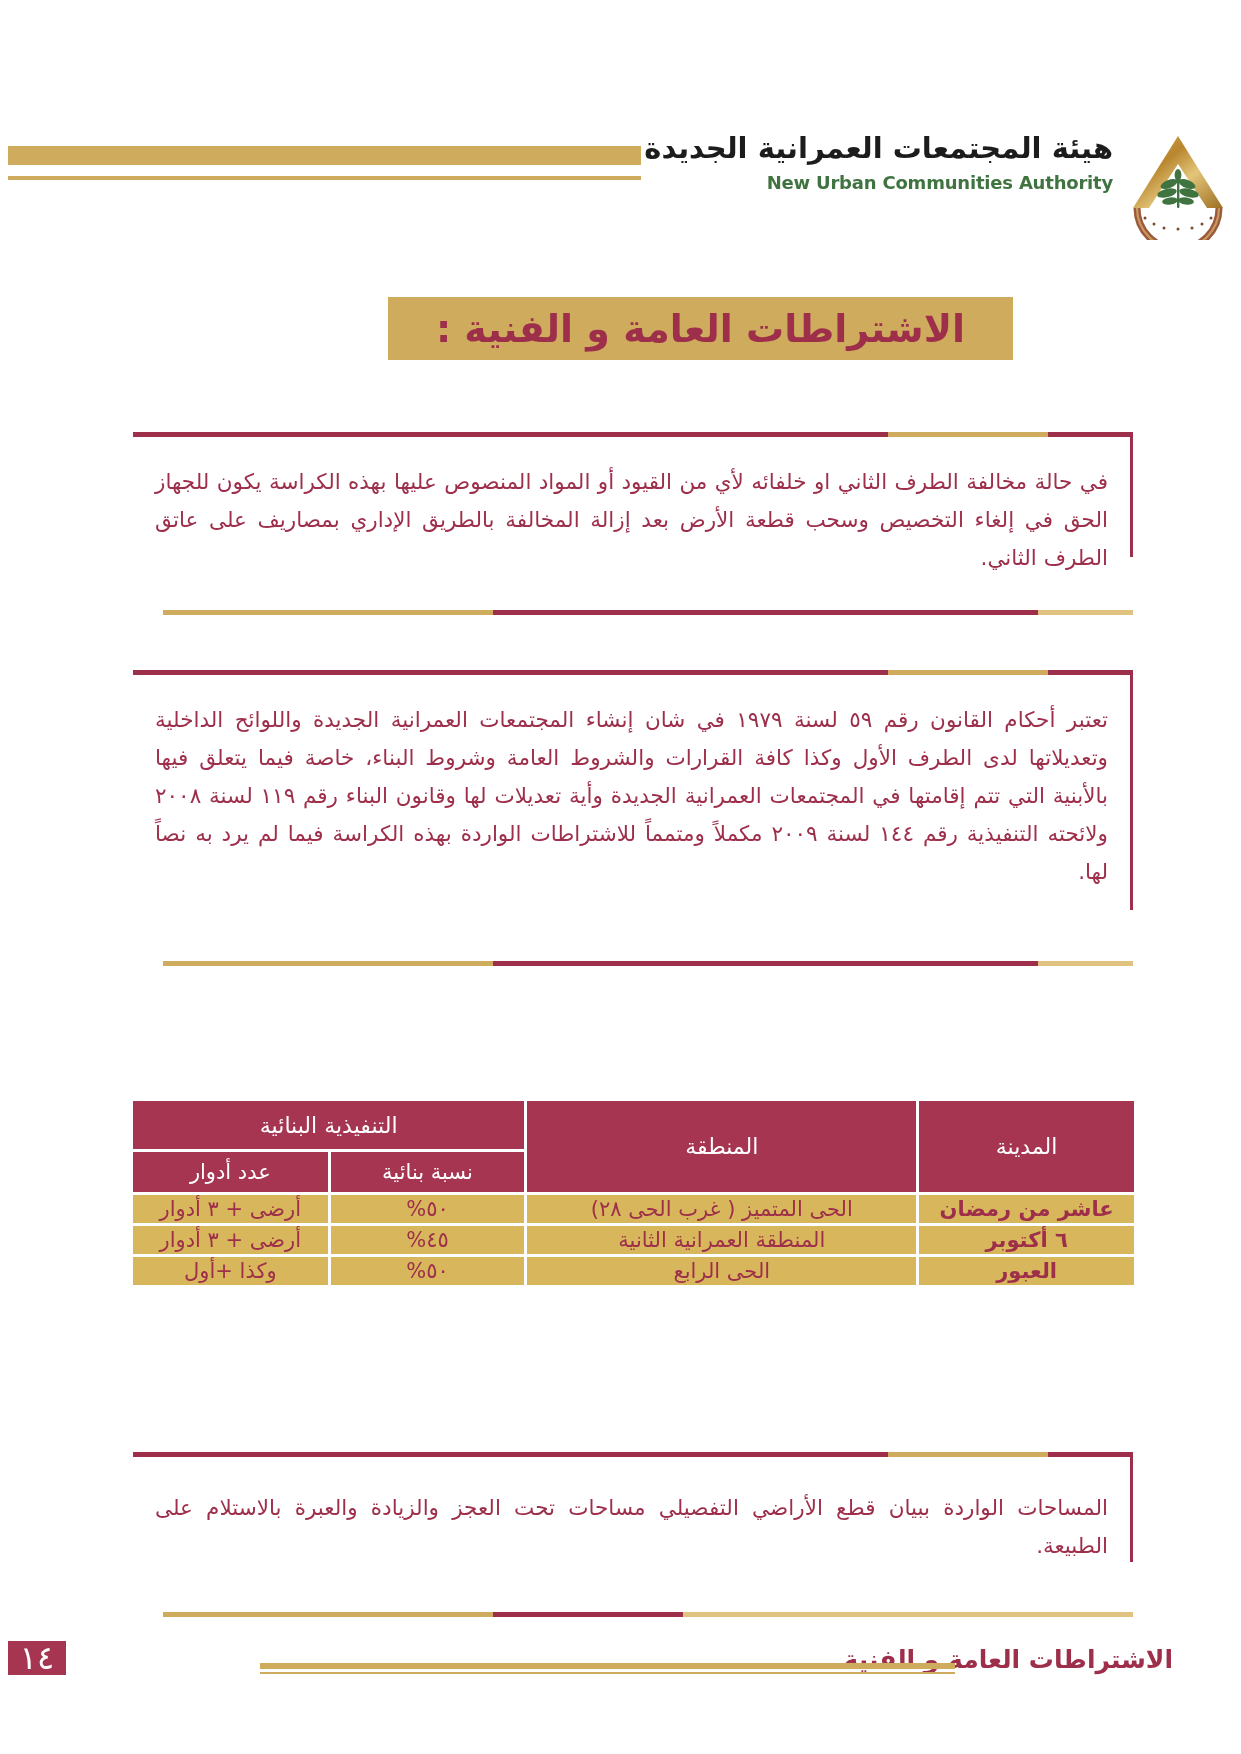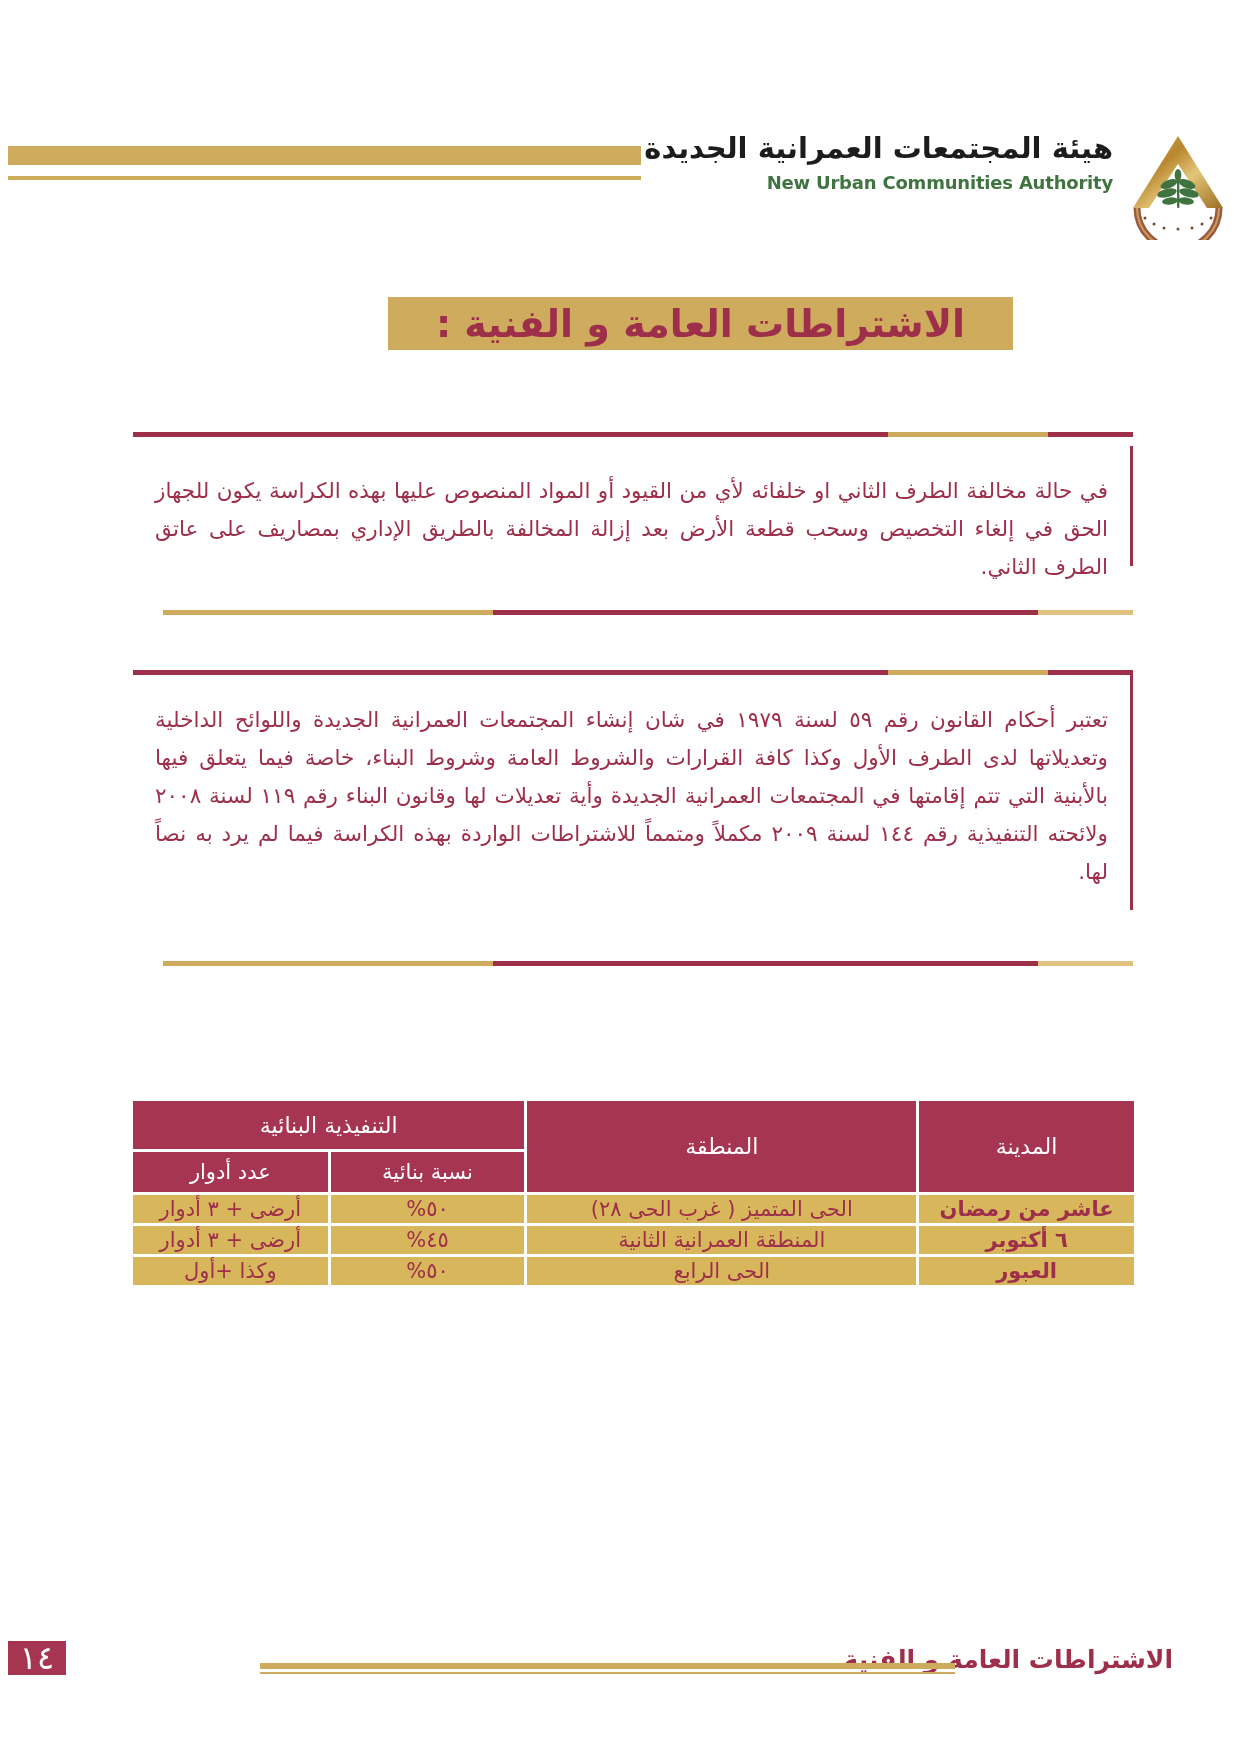--- a/index.html
+++ b/index.html
@@ -79,21 +79,21 @@
     height: 120px;
   }
   .logo svg { display: block; }
 
   
   .title-banner {
     position: absolute;
     top: 297px;
     left: 388px;
     width: 625px;
-    height: 53px;
+    height: 63px;
     background: #cfab5e;
     display: flex;
     align-items: center;
     justify-content: center;
   }
   .title-banner span {
     font-size: 38px;
     font-weight: bold;
     color: #9e2f4b;
     letter-spacing: 1.5px;
@@ -264,21 +264,21 @@
   </div>
 
   <div class="title-banner">
     <span>الاشتراطات  العامة و الفنية :</span>
   </div>
 
   <div class="panel" style="top:432px; left:133px; width:1000px;">
     <div class="rule red" style="top:0; left:0;   width:755px;"></div>
     <div class="rule gold" style="top:0; left:755px; width:160px;"></div>
     <div class="rule red" style="top:0; left:915px; width:85px;"></div>
-    <div class="panel-body" style="margin-top:14px; height:120px;">
+    <div class="panel-body" style="margin-top:5px; height:120px;">
       <div class="panel-text ragged">في حالة مخالفة الطرف الثاني او خلفائه لأي من القيود أو المواد المنصوص عليها بهذه الكراسة يكون للجهاز الحق في إلغاء التخصيص وسحب قطعة الأرض بعد إزالة المخالفة بالطريق الإداري بمصاريف على عاتق الطرف الثاني.</div>
     </div>
     <div class="rule gold" style="top:178px; left:30px; width:330px;"></div>
     <div class="rule red" style="top:178px; left:360px; width:545px;"></div>
     <div class="rule goldlt" style="top:178px; left:905px; width:95px;"></div>
   </div>
 
   <div class="panel" style="top:670px; left:133px; width:1000px;">
     <div class="rule red" style="top:0; left:0;   width:755px;"></div>
     <div class="rule gold" style="top:0; left:755px; width:160px;"></div>
@@ -319,20 +319,31 @@
       </tr>
       <tr>
         <td class="city">العبور</td>
         <td>الحى الرابع</td>
         <td>٥٠%</td>
         <td>وكذا +أول</td>
       </tr>
     </tbody>
   </table>
 
+  <div class="panel" style="top:1452px; left:133px; width:1000px;">
+    <div class="rule red" style="top:0; left:0;   width:755px;"></div>
+    <div class="rule gold" style="top:0; left:755px; width:160px;"></div>
+    <div class="rule red" style="top:0; left:915px; width:85px;"></div>
+    <div class="panel-body" style="margin-top:5px; height:105px; padding-top:32px;">
+      <div class="panel-text ragged">المساحات الواردة ببيان قطع الأراضي التفصيلي مساحات تحت العجز والزيادة والعبرة بالاستلام على الطبيعة.</div>
+    </div>
+    <div class="rule gold" style="top:160px; left:30px; width:330px;"></div>
+    <div class="rule red" style="top:160px; left:360px; width:190px;"></div>
+    <div class="rule goldlt" style="top:160px; left:550px; width:450px;"></div>
+  </div>
 
   <div class="footer">
     <div class="footer-title">الاشتراطات العامة و الفنية</div>
     <div class="footer-rule-a"></div>
     <div class="footer-rule-b"></div>
     <div class="page-num">١٤</div>
   </div>
 
 </div>
 

